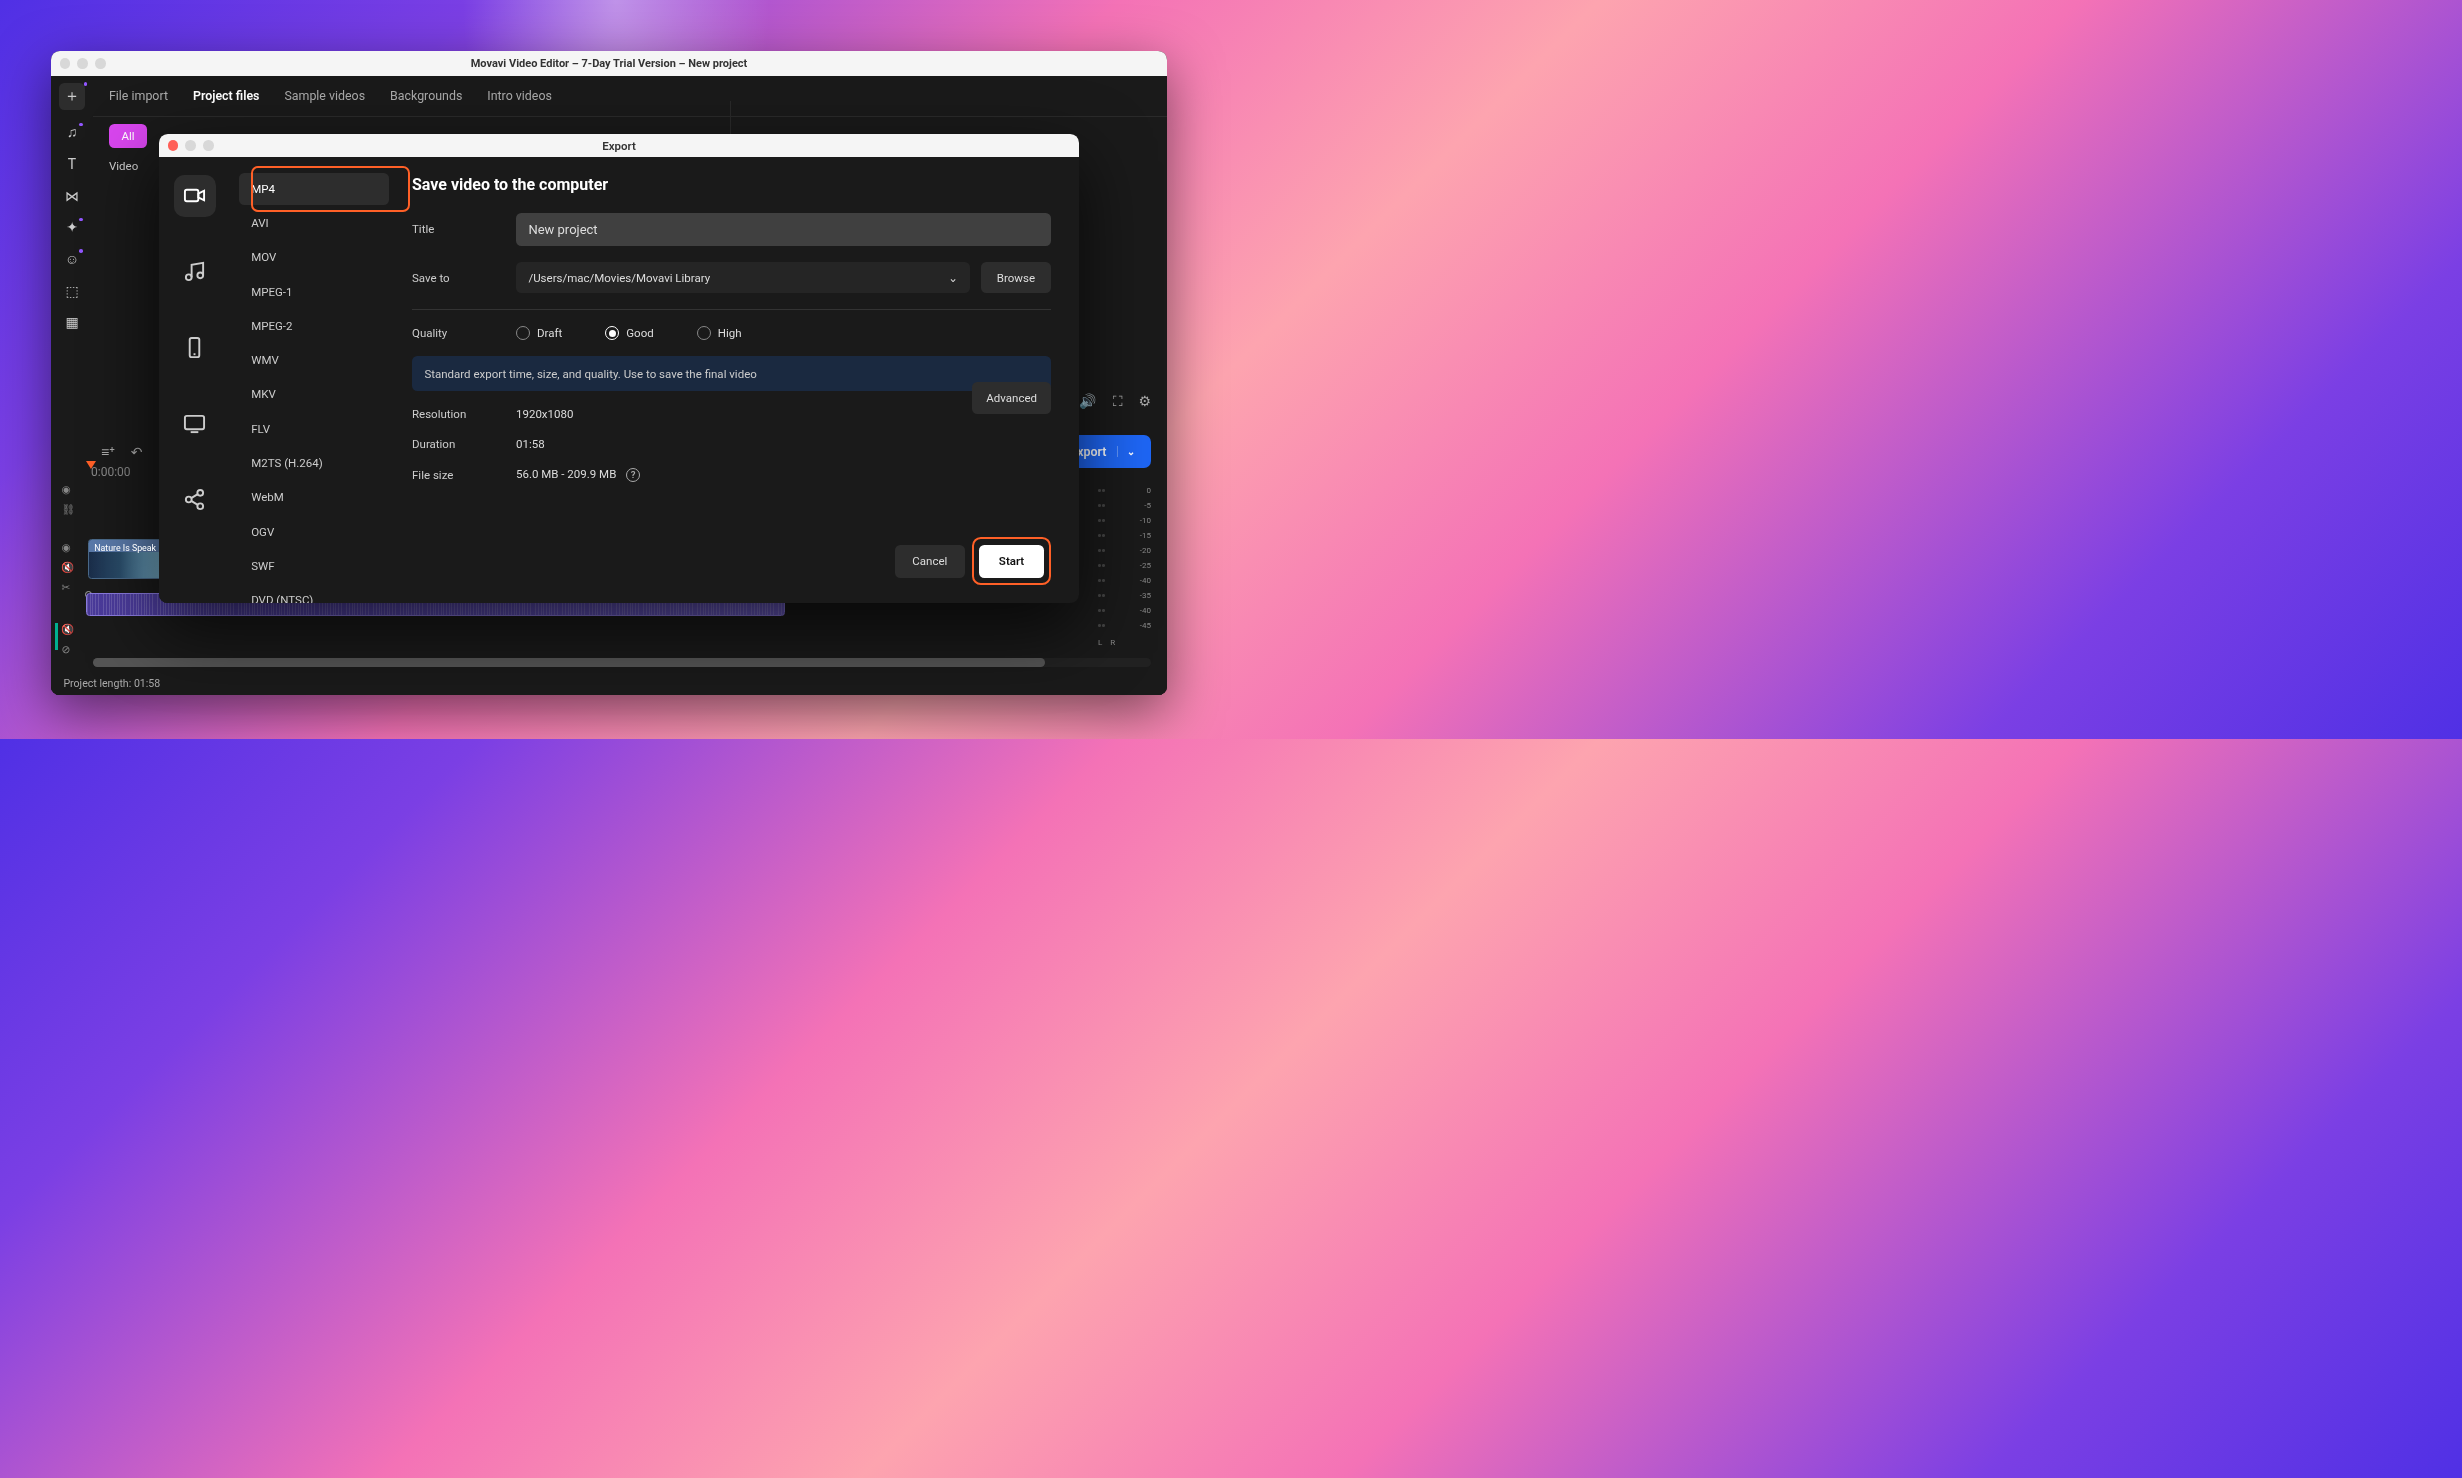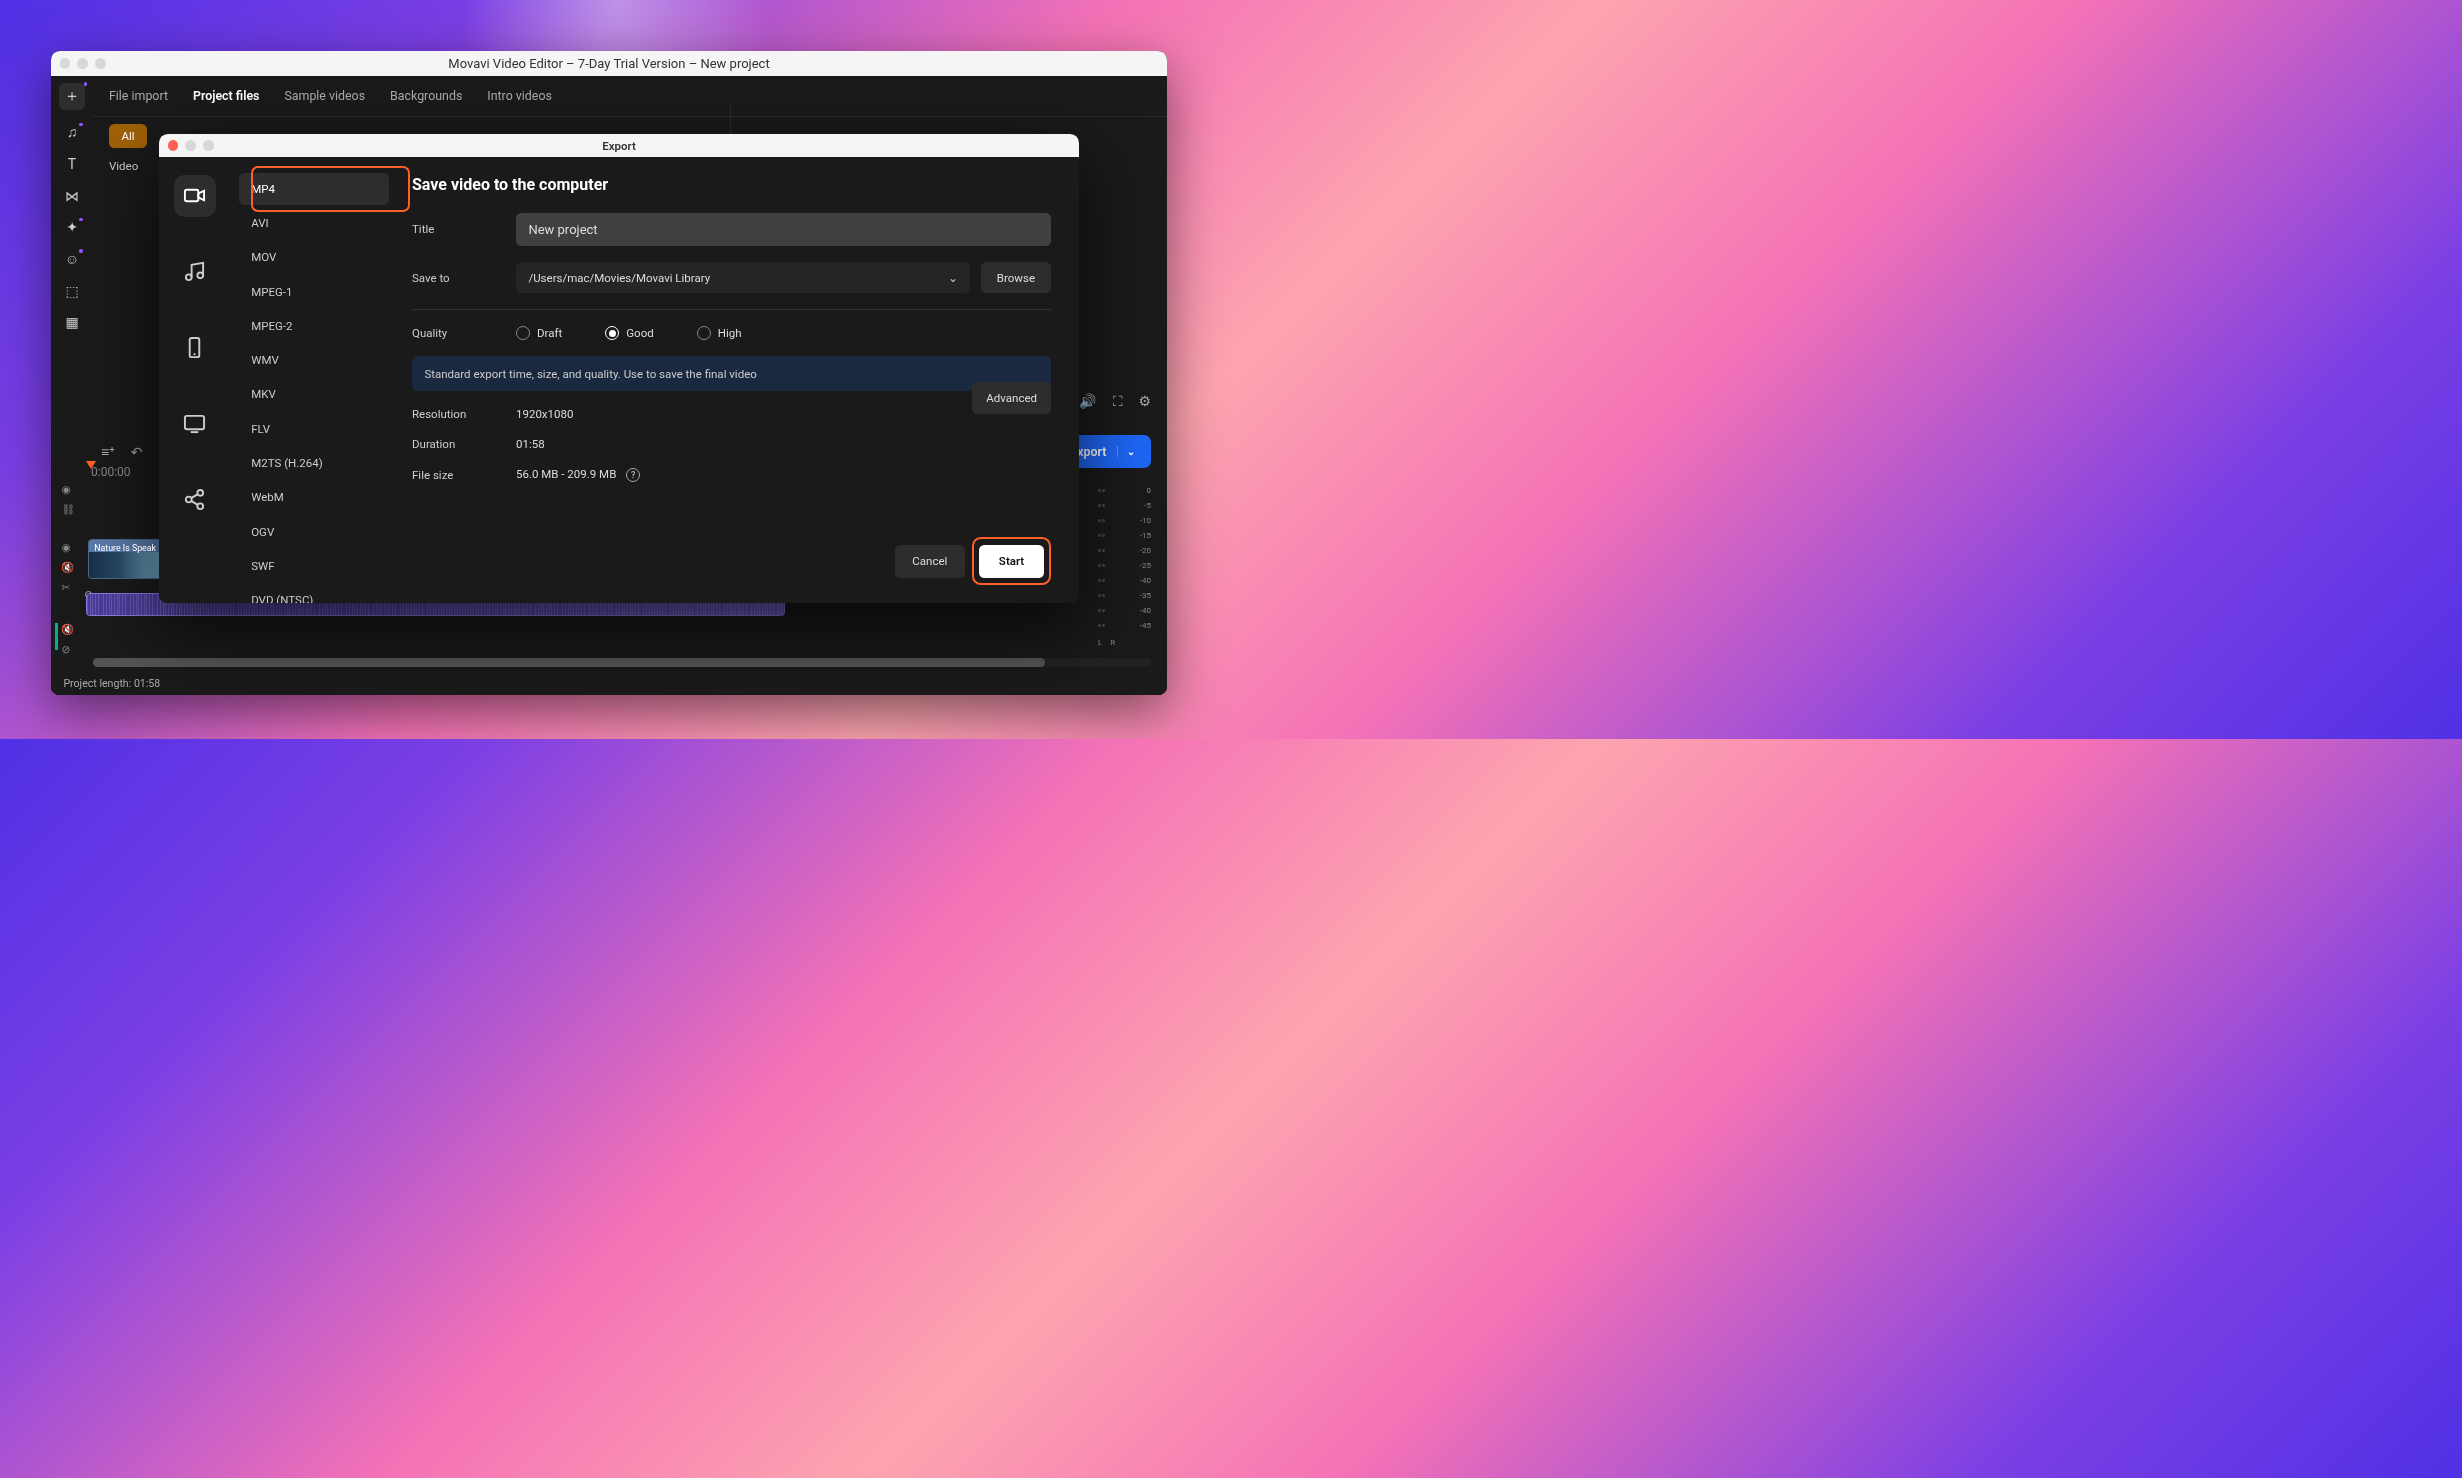--- a/index.html
+++ b/index.html
@@ -2,32 +2,32 @@
 <html style="font-size:14px"><head>
 <meta charset="utf-8">
 <style>
 *{margin:0;padding:0;box-sizing:border-box;font-family:-apple-system,BlinkMacSystemFont,"Segoe UI",Roboto,sans-serif}
 body{width:1231px;height:739px;background:linear-gradient(135deg,#5030e5 0%,#7b3fe4 15%,#f472b6 35%,#fda4af 50%,#f472b6 65%,#7b3fe4 85%,#5030e5 100%);position:relative;overflow:hidden}
 body::before{content:"";position:absolute;top:0;left:50%;transform:translateX(-50%);width:310px;height:265px;background:radial-gradient(ellipse at top,rgba(255,255,255,0.4),transparent 70%)}
 .main-window{position:absolute;top:51px;left:51px;width:1116px;height:644px;background:#1a1a1a;border-radius:8.8px;overflow:hidden;box-shadow:0 17.7px 53px rgba(0,0,0,0.5)}
 .titlebar{height:25px;background:#f5f5f5;display:flex;align-items:center;padding:0 8.8px;position:relative}
 .traffic-lights{display:flex;gap:7px}
 .tl{width:10.6px;height:10.6px;border-radius:50%;background:#d8d8d8}
-.titlebar-title{position:absolute;left:50%;transform:translateX(-50%);font-size:13px;font-weight:400;color:#333}
+.titlebar-title{position:absolute;left:50%;transform:translateX(-50%);font-size:11px;font-weight:700;color:#333}
 .app-body{display:flex;height:calc(100% - 25px);background:#1a1a1a;position:relative}
 .left-rail{width:42px;background:#1a1a1a;display:flex;flex-direction:column;align-items:center;padding-top:7px;gap:14px}
 .rail-btn{width:26.5px;height:26.5px;border-radius:5.3px;background:#2d2d2d;display:flex;align-items:center;justify-content:center;color:#ccc;font-size:16px;cursor:pointer;position:relative}
 .rail-icon{width:17.7px;height:17.7px;display:flex;align-items:center;justify-content:center;color:#ccc;font-size:14px;cursor:pointer;position:relative}
 .pdot::after{content:"";width:3.5px;height:3.5px;background:#9256ff;border-radius:50%;position:absolute;top:-0.9px;right:-1.8px}
 .main-area{flex:1;display:flex;flex-direction:column}
 .top-tabs{display:flex;gap:25px;padding:12.4px 16px;border-bottom:0.9px solid #2a2a2a;color:#aaa;font-size:12.4px}
 .top-tab{cursor:pointer}
 .top-tab.active{color:#fff;font-weight:600}
 .sub-bar{padding:7px 16px;display:flex;gap:16px;color:#ccc;font-size:11.5px}
-.pill{background:#a16207;border-radius:5.3px;padding:5.3px 12.4px;font-size:11.5px;color:#fff}
+.pill{background:#d946ef;border-radius:5.3px;padding:5.3px 12.4px;font-size:11.5px;color:#fff}
 .preview-controls{position:absolute;right:16px;top:317px;display:flex;gap:16px;color:#aaa}
 .tb-tools{display:flex;align-items:center;gap:16px;padding:8.8px 50px;color:#aaa}
 .export-main-btn{position:absolute;right:16px;top:359px;background:#1e66f5;color:#fff;border-radius:7px;padding:8.8px 16px;font-size:12.4px;font-weight:600;display:flex;align-items:center;gap:10.6px;cursor:pointer}
 .export-main-btn .chev{border-left:0.9px solid rgba(255,255,255,0.3);padding-left:8.8px;font-size:9.7px}
 .playhead{position:absolute;left:35px;top:385px;width:0;height:0;border-left:5.3px solid transparent;border-right:5.3px solid transparent;border-top:8.8px solid #ff6027}
 .track-icons{position:absolute;left:10.6px;top:407px;display:flex;flex-direction:column;gap:7px;color:#888;font-size:10.6px}
 .clip{position:absolute;left:37px;top:463px;width:80px;height:40px;background:linear-gradient(90deg,#1a2d4a 0%,#2a4d6a 40%,#5a8ba8 70%,#7ab0c8 100%);border-radius:3.5px;border:0.9px solid #4a6a8a;padding:2.7px 5.3px;color:#fff;font-size:8.8px;overflow:hidden}
 .clip::before{content:"";position:absolute;top:0;left:0;right:0;height:12.4px;background:#5a7aaa}
 .clip span{position:relative;z-index:1}
 .audio-clip{position:absolute;left:35px;top:517px;width:699px;height:23px;background:linear-gradient(90deg,#4a3a9a 0%,#5a4ab0 50%,#6a5ac0 100%);border-radius:3.5px;border:0.9px solid #8a7ae0;overflow:hidden}

